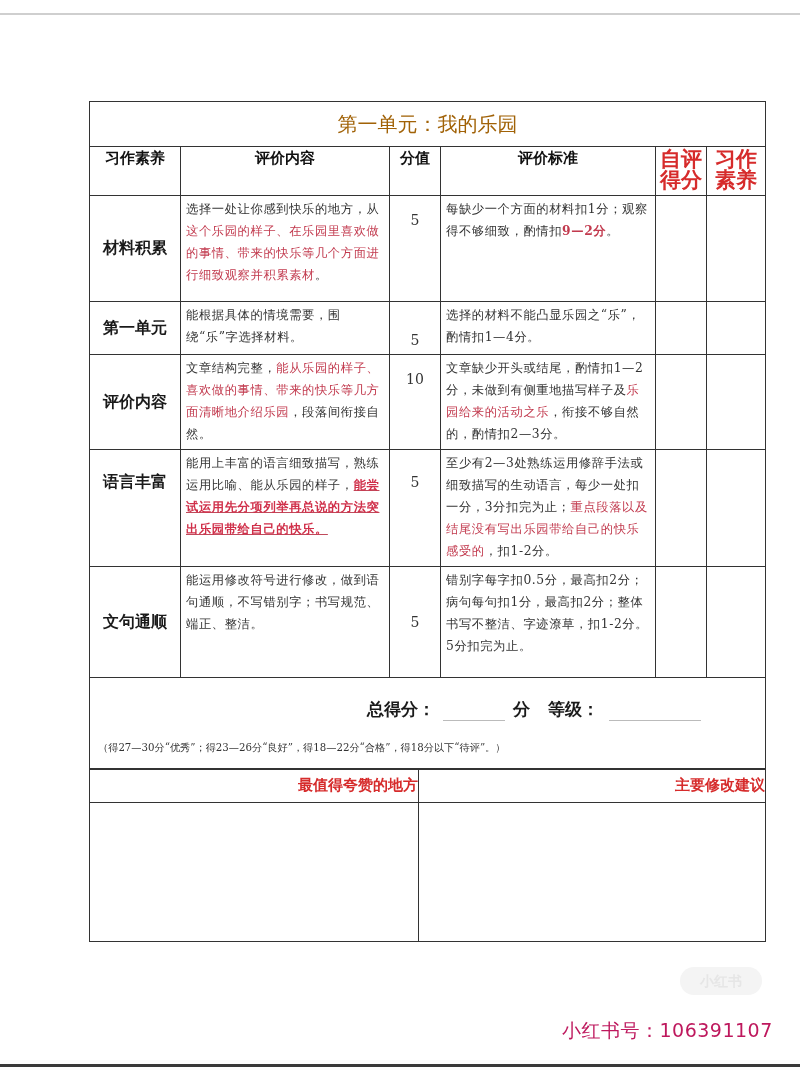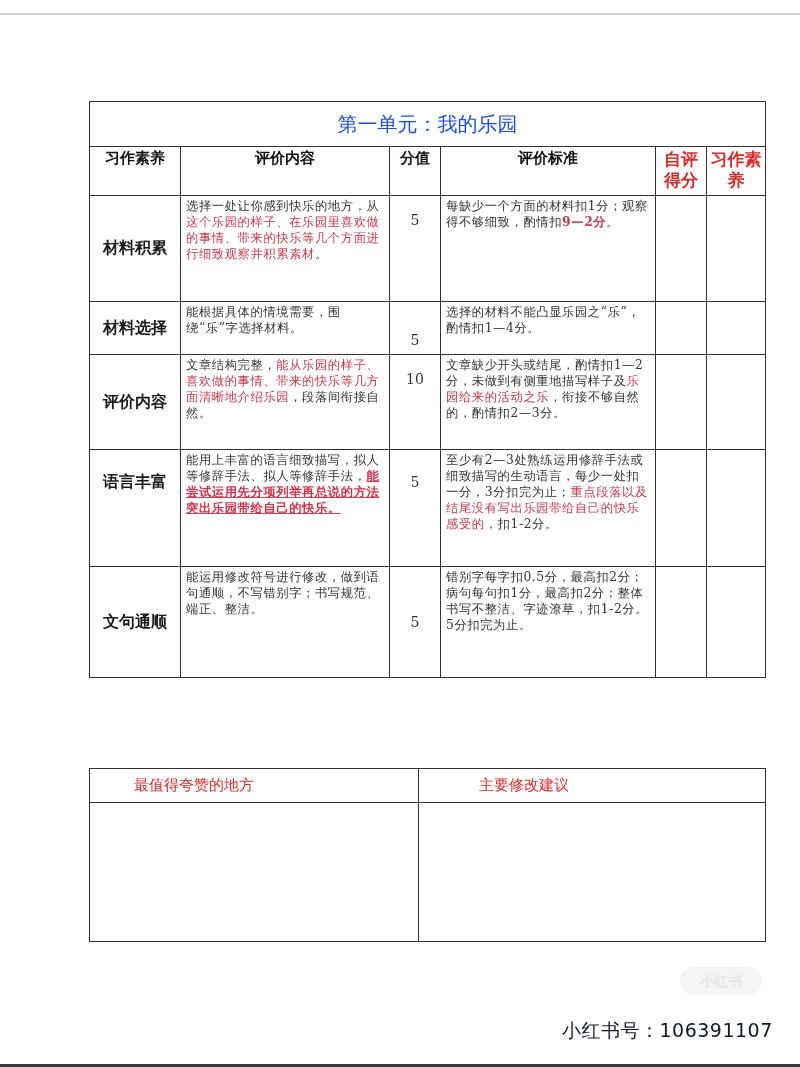--- a/index.html
+++ b/index.html
@@ -8,46 +8,46 @@
     font-family:"DejaVu Sans","Liberation Sans",sans-serif; color:#222;
   }
   .topline { position:absolute; left:0; top:13px; width:800px; height:2px; background:#cfcfcf; }
   .bottomline { position:absolute; left:0; top:1064px; width:800px; height:3px; background:#3a3a3a; }
 
   table.rubric {
     position:absolute; left:89px; top:101px; width:676px;
     border-collapse:collapse; table-layout:fixed;
   }
   table.rubric td { border:1.6px solid #333; padding:0; vertical-align:top; }
-  .title-cell { height:44px; text-align:center; vertical-align:middle !important; font-size:20px; color:#1d4ed8; }
+  .title-cell { height:44px; text-align:center; vertical-align:middle !important; font-size:20px; color:#a16207; }
   .hdr { height:46px; text-align:center; font-weight:bold; font-size:15px; padding-top:2px !important; color:#111; }
-  .hdr.red { color:#d62b2b; line-height:21px; font-size:17px; }
+  .hdr.red { color:#d62b2b; line-height:21px; font-size:21px; }
   .skill { text-align:center; vertical-align:middle !important; font-size:16px; font-weight:bold; color:#1a1a1a; }
-  .content { font-family:"DejaVu Serif","Liberation Serif",serif; font-size:12.3px; line-height:16px; padding:2px 4px 0 5px !important; color:#333; letter-spacing:0.6px; }
+  .content { font-family:"DejaVu Serif","Liberation Serif",serif; font-size:12.3px; line-height:22px; padding:2px 4px 0 5px !important; color:#333; letter-spacing:0.6px; }
   .score { text-align:center; font-family:"DejaVu Serif","Liberation Serif",serif; font-size:14px; color:#333; }
   .red-txt { color:#c23a4e; }
   .red-bold { color:#d0304a; font-weight:bold; text-decoration:underline; text-decoration-color:#c04a5c; }
   .blank { }
 
   .summary-cell { height:91px; position:relative; }
   .total-line { position:absolute; left:277px; top:20px; font-size:17px; font-weight:bold; color:#1a1a1a; white-space:nowrap; }
   .total-line .blank-line { display:inline-block; border-bottom:1px solid #bbb; vertical-align:bottom; height:18px; }
   .grade-note { position:absolute; left:8px; top:63px; font-size:10.2px; color:#333; white-space:nowrap; font-family:"DejaVu Serif","Liberation Serif",serif; }
 
   table.bottom {
     position:absolute; left:89px; top:768px; width:676px; border-collapse:collapse; table-layout:fixed;
   }
   table.bottom td { border:1.6px solid #333; padding:0; }
-  .bh { height:33px; color:#d62b2b; font-weight:normal; font-size:15px; vertical-align:middle; }
+  .bh { height:33px; color:#d62b2b; font-weight:bold; font-size:15px; vertical-align:middle;text-align:right; }
   .bh.left { padding-left:44px !important; }
   .bh.right { padding-left:60px !important; }
   .bbody { height:138px; }
 
   .wm-badge { position:absolute; left:680px; top:967px; width:82px; height:28px; border-radius:14px; background:#f4f4f4; color:#e6e6e6; font-size:14px; text-align:center; line-height:28px; font-weight:bold; }
-  .wm-text { position:absolute; left:562px; top:1018px; font-size:19px; color:#0f172a; white-space:nowrap; letter-spacing:0.5px; }
+  .wm-text { position:absolute; left:562px; top:1018px; font-size:19px; color:#be185d; white-space:nowrap; letter-spacing:0.5px; }
 </style>
 </head>
 <body>
 
 <div class="topline"></div>
 
 <table class="rubric">
   <colgroup>
     <col style="width:91px">
       <col style="width:209px">
@@ -72,55 +72,63 @@
   <tr style="height:106px">
     <td class="skill">材料积累</td>
     <td class="content"><span>选择一处让你感到快乐的地方，从</span><span class="red-txt">这个乐园的样子、在乐园里喜欢做的事情、带来的快乐等几个方面进行细致观察并积累素材</span><span>。</span></td>
     <td class="score" style="padding-top:16px"><span>5</span></td>
     <td class="content"><span>每缺少一个方面的材料扣1分；观察得不够细致，酌情扣</span><span class="red-txt" style="font-weight:bold">9—2分</span><span>。</span></td>
     <td class="blank"></td>
     <td class="blank"></td>
   </tr>
 
   <tr style="height:53px">
-    <td class="skill">材料选择</td>
+    <td class="skill">第一单元</td>
     <td class="content">能根据具体的情境需要，围绕“乐”字选择材料。</td>
     <td class="score" style="vertical-align:bottom; padding-bottom:6px"><span>5</span></td>
     <td class="content">选择的材料不能凸显乐园之“乐”，酌情扣1—4分。</td>
     <td class="blank"></td>
     <td class="blank"></td>
   </tr>
 
   <tr style="height:95px">
     <td class="skill">评价内容</td>
     <td class="content"><span>文章结构完整，</span><span class="red-txt">能从乐园的样子、喜欢做的事情、带来的快乐等几方面清晰地介绍乐园</span><span>，段落间衔接自然。</span></td>
     <td class="score" style="padding-top:16px"><span>10</span></td>
     <td class="content"><span>文章缺少开头或结尾，酌情扣1—2分，未做到有侧重地描写样子及</span><span class="red-txt">乐园给来的活动之乐</span><span>，衔接不够自然的，酌情扣2—3分。</span></td>
     <td class="blank"></td>
     <td class="blank"></td>
   </tr>
 
   <tr style="height:117px">
     <td class="skill" style="vertical-align:top !important; padding-top:22px">语言丰富</td>
-    <td class="content"><span>能用上丰富的语言细致描写，拟人等修辞手法、拟人等修辞手法，</span><span class="red-bold">能尝试运用先分项列举再总说的方法突出乐园带给自己的快乐。</span></td>
+    <td class="content"><span>能用上丰富的语言细致描写，熟练运用比喻、能从乐园的样子，</span><span class="red-bold">能尝试运用先分项列举再总说的方法突出乐园带给自己的快乐。</span></td>
     <td class="score" style="padding-top:24px"><span>5</span></td>
     <td class="content"><span>至少有2—3处熟练运用修辞手法或细致描写的生动语言，每少一处扣一分，3分扣完为止；</span><span class="red-txt">重点段落以及结尾没有写出乐园带给自己的快乐感受的</span><span>，扣1-2分。</span></td>
     <td class="blank"></td>
     <td class="blank"></td>
   </tr>
 
   <tr style="height:111px">
     <td class="skill">文句通顺</td>
     <td class="content">能运用修改符号进行修改，做到语句通顺，不写错别字；书写规范、端正、整洁。</td>
     <td class="score" style="vertical-align:middle"><span>5</span></td>
     <td class="content">错别字每字扣0.5分，最高扣2分；病句每句扣1分，最高扣2分；整体书写不整洁、字迹潦草，扣1-2分。5分扣完为止。</td>
     <td class="blank"></td>
     <td class="blank"></td>
   </tr>
 
+  <tr>
+    <td colspan="6" class="summary-cell">
+      <div class="total-line">
+        <span>总得分：</span><span class="blank-line" style="width:62px; margin:0 8px"></span><span>分</span><span style="display:inline-block; width:18px"></span><span>等级：</span><span class="blank-line" style="width:92px; margin-left:10px"></span>
+      </div>
+      <div class="grade-note">（得27—30分“优秀”；得23—26分“良好”，得18—22分“合格”，得18分以下“待评”。）</div>
+    </td>
+  </tr>
 </tbody>
   </table>
 
 <table class="bottom">
   <colgroup>
       <col style="width:329px">
       <col style="width:347px">
     </colgroup>
   <tbody>
       <tr>

